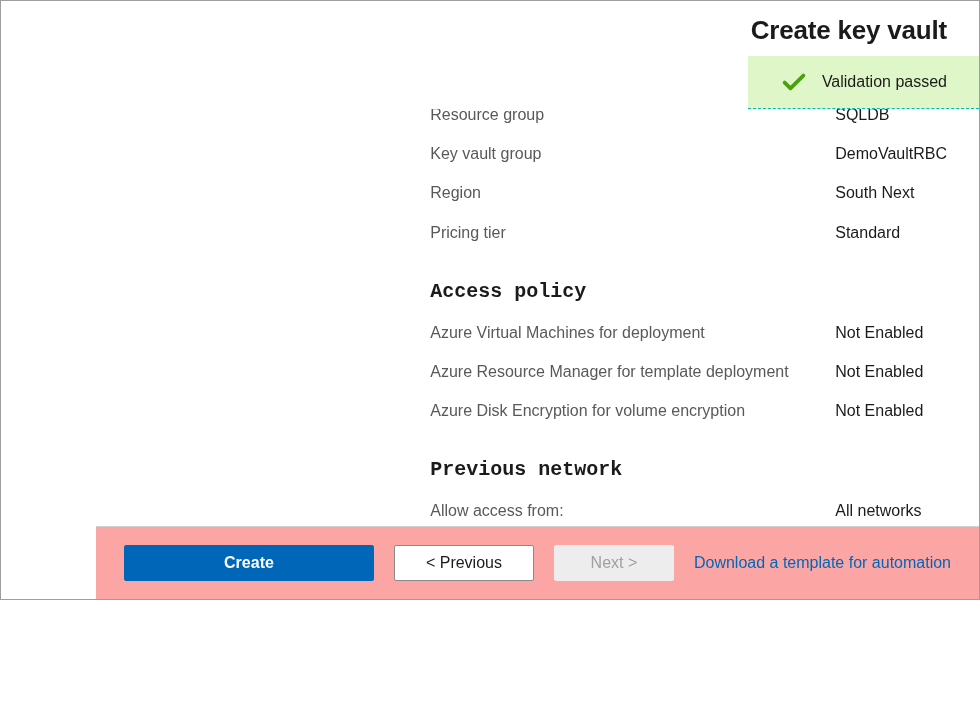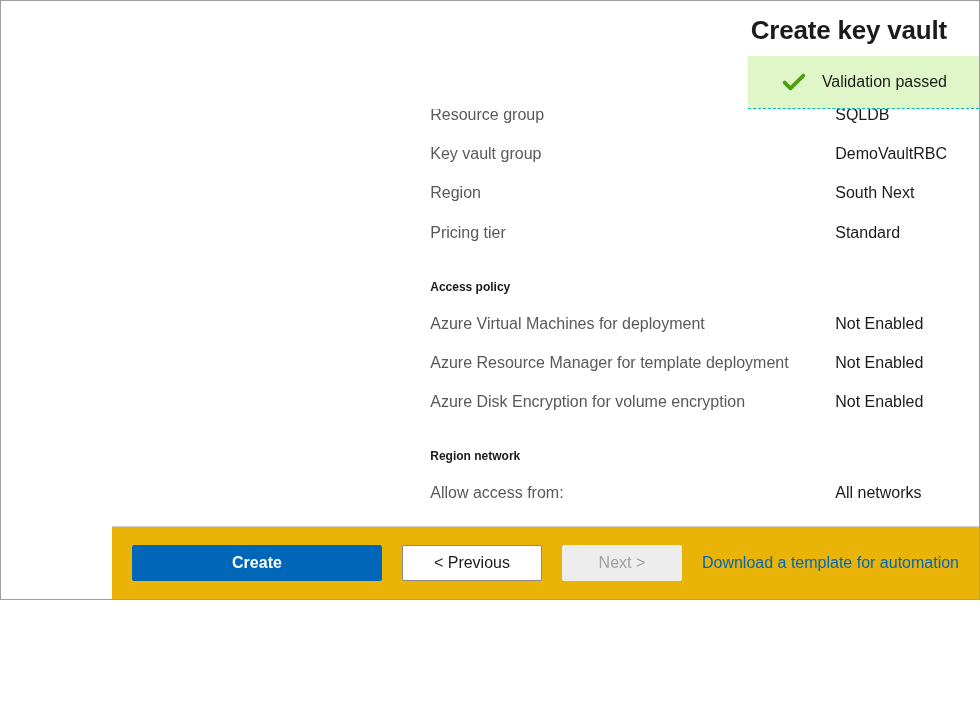--- a/index.html
+++ b/index.html
@@ -54,28 +54,29 @@
     font-size: 16px;
     line-height: 1.45;
   }
   .value {
     flex: 1 1 auto;
     color: #1b1b1b;
     font-size: 16px;
     line-height: 1.45;
   }
   .section-heading {
-    font-size: 12px; font-weight: 600; color: #1b1b1b;
+    font-size: 20px; font-weight: 600; color: #1b1b1b;
     padding: 28px 0 10px 0;
+    font-family: Liberation Mono, monospace;
   }
   .footer {
     border-top: 1px solid #d1d1d1;
-    padding: 18px 20px;
+    padding: 18px 28px;
     display: flex; align-items: center; gap: 20px;
-    background: #eab308;
+    background: #fca5a5;
   }
   .btn {
     font-family: inherit;
     font-size: 16px;
     height: 36px;
     padding: 0 24px;
     border-radius: 2px;
     cursor: pointer;
     display: inline-flex; align-items: center; justify-content: center;
   }
@@ -151,21 +152,21 @@
       </div>
       <div class="row">
         <div class="label">Azure Resource Manager for template deployment</div>
         <div class="value">Not Enabled</div>
       </div>
       <div class="row">
         <div class="label">Azure Disk Encryption for volume encryption</div>
         <div class="value">Not Enabled</div>
       </div>
 
-      <div class="section-heading">Region network</div>
+      <div class="section-heading">Previous network</div>
       <div class="row">
         <div class="label">Allow access from:</div>
         <div class="value">All networks</div>
       </div>
 
     </div>
   </div>
 
   <div class="footer">
     <button class="btn btn-primary">Create</button>

